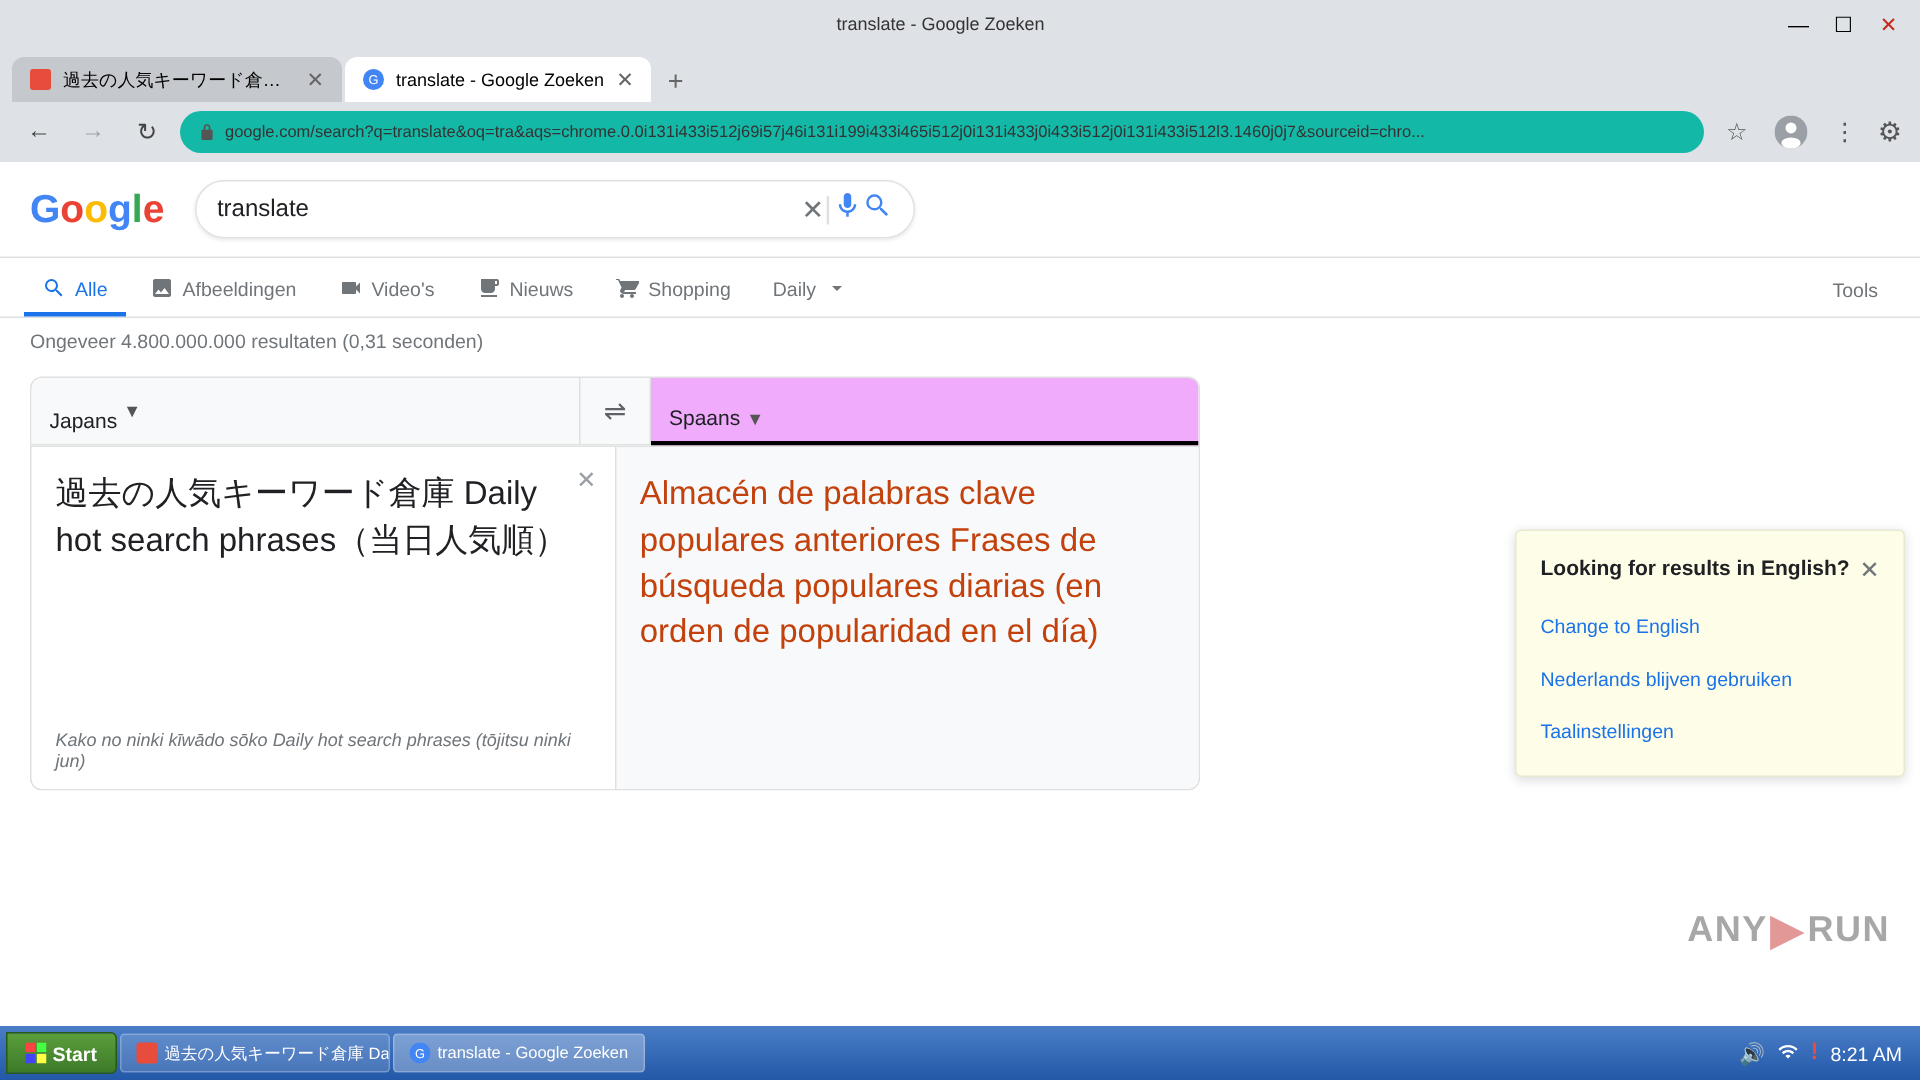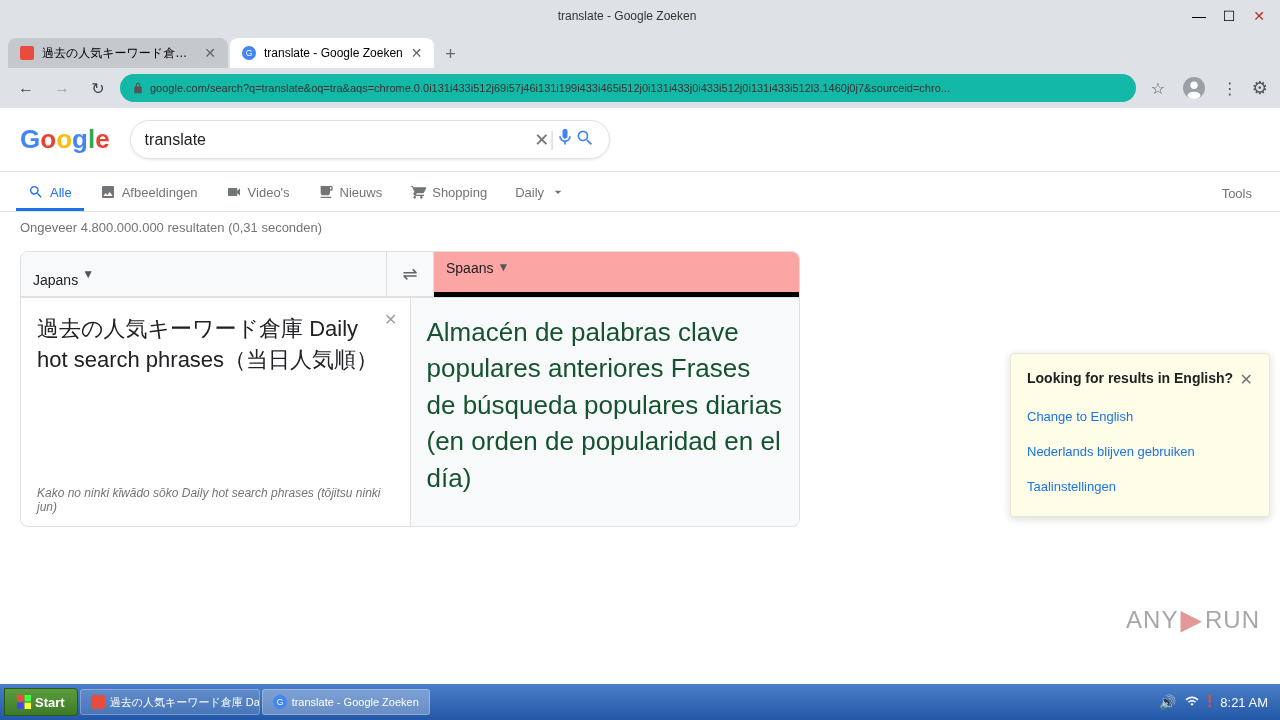--- a/index.html
+++ b/index.html
@@ -54,21 +54,21 @@
     .notification-close { cursor: pointer; color: #70757a; font-size: 16px; }
     .notification-link { color: #1a73e8; text-decoration: none; font-size: 13px; display: block; margin-bottom: 6px; cursor: pointer; margin-top: 20px; }
 
     
     .taskbar { position: fixed; bottom: 0; left: 0; width: 1280px; height: 36px; background: linear-gradient(to bottom, #4a7ec7, #2358a8); display: flex; align-items: center; gap: 2px; padding: 0 4px; }
     .start-btn { background: linear-gradient(to bottom, #5a9e3c, #3d7a28); border: 1px solid #2a5a18; border-radius: 0 4px 4px 0; padding: 2px 12px; color: #fff; font-size: 13px; font-weight: bold; cursor: pointer; height: 28px; display: flex; align-items: center; gap: 4px; }
     .taskbar-item { background: rgba(255,255,255,0.15); border: 1px solid rgba(255,255,255,0.25); border-radius: 3px; padding: 2px 10px; color: #fff; font-size: 11px; cursor: pointer; height: 26px; display: flex; align-items: center; gap: 5px; max-width: 180px; overflow: hidden; white-space: nowrap; text-overflow: ellipsis; }
     .taskbar-tray { margin-left: auto; display: flex; align-items: center; gap: 8px; padding: 0 8px; }
     .tray-icon { color: #fff; font-size: 14px; cursor: pointer; }
     .tray-time { color: #fff; font-size: 13px; text-align: left; }
-    .anyrun-watermark { position: absolute; bottom: 48px; right: 20px; color: rgba(80,80,80,0.5); font-size: 24px; font-weight: normal; letter-spacing: 1px; display: flex; align-items: center; gap: 2px; }
+    .anyrun-watermark { position: absolute; bottom: 48px; right: 20px; color: rgba(80,80,80,0.5); font-size: 24px; font-weight: bold; letter-spacing: 1px; display: flex; align-items: center; gap: 2px; }
     .anyrun-play { color: rgba(200,50,50,0.5); font-size: 28px; }
 
     .page-content { position: relative; background: #fff; height: calc(720px - 36px - 108px); overflow-y: auto; }
   </style>
 </head>
 <body>
 
 <div class="browser-chrome">
 
   <div class="title-bar">
@@ -197,39 +197,39 @@
   <div style="margin: 8px 20px; max-width: 780px;">
 
     <div style="display:flex; border: 1px solid #e0e0e0; border-radius: 8px 8px 0 0; overflow:hidden;">
       <div style="flex:1; display:flex; align-items:center; padding: 8px 12px; background:#f8f9fa; border-bottom: 1px solid #e0e0e0;">
         <span style="font-size:14px; color:#202124;margin-top:12px;">Japans</span>
         <span style="margin-left:4px; color:#555; font-size:12px;">▼</span>
       </div>
       <div style="width:48px; display:flex; align-items:center; justify-content:center; background:#f8f9fa; border-bottom: 1px solid #e0e0e0; border-left: 1px solid #e0e0e0; border-right: 1px solid #e0e0e0; cursor:pointer;">
         <span style="font-size:18px; color:#5f6368;">⇌</span>
       </div>
-      <div style="flex:1; display:flex; align-items:flex-start; padding: 8px 12px; background:#fca5a5; border-bottom: 5px solid #000000;">
+      <div style="flex:1; display:flex; align-items:flex-end; padding: 8px 12px; background:#f0abfc; border-bottom: 3px solid #000000;">
         <span style="font-size:14px; color:#202124;">Spaans</span>
         <span style="margin-left:4px; color:#555; font-size:12px;">▼</span>
       </div>
     </div>
 
     <div style="display:flex; border: 1px solid #e0e0e0; border-top: none; border-radius: 0 0 8px 8px; overflow:hidden;">
 
       <div style="flex:1; border-right: 1px solid #e0e0e0; position:relative;">
         <div style="padding: 16px; min-height: 180px; position:relative;">
           <span style="font-size:22px; color:#202124; line-height:1.4;">過去の人気キーワード倉庫 Daily hot search phrases（当日人気順）</span>
           <span style="position:absolute; top:12px; right:12px; color:#9aa0a6; cursor:pointer; font-size:16px;">✕</span>
         </div>
         <div style="padding: 8px 16px 12px; font-size:12px; color:#70757a; font-style:italic;">Kako no ninki kīwādo sōko Daily hot search phrases (tōjitsu ninki jun)</div>
       </div>
 
       <div style="flex:1; background:#f8f9fa;">
         <div style="padding: 16px; min-height: 180px;">
-          <span style="font-size:26px; color:#14532d; line-height:1.4;">Almacén de palabras clave populares anteriores Frases de búsqueda populares diarias (en orden de popularidad en el día)</span>
+          <span style="font-size:22px; color:#c2410c; line-height:1.4;">Almacén de palabras clave populares anteriores Frases de búsqueda populares diarias (en orden de popularidad en el día)</span>
         </div>
       </div>
     </div>
   </div>
 
   <div class="notification-box">
     <div class="notification-header">
       <span class="notification-title">Looking for results in English?</span>
       <span class="notification-close">✕</span>
     </div>

